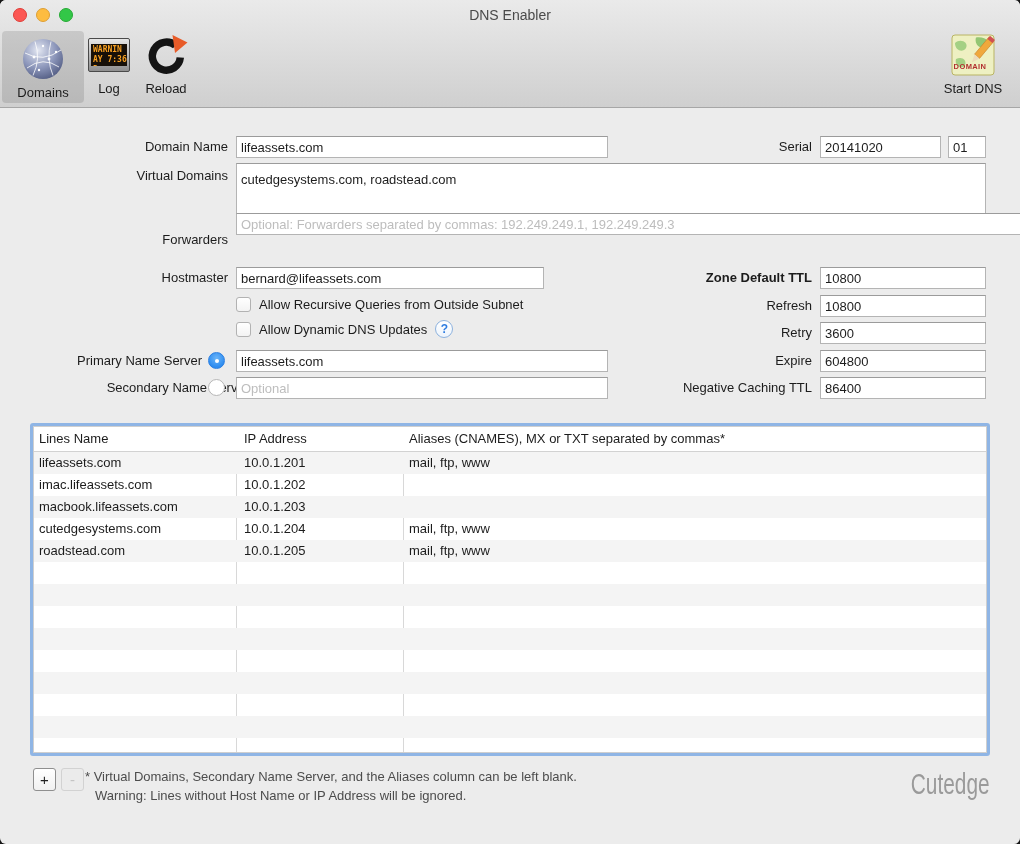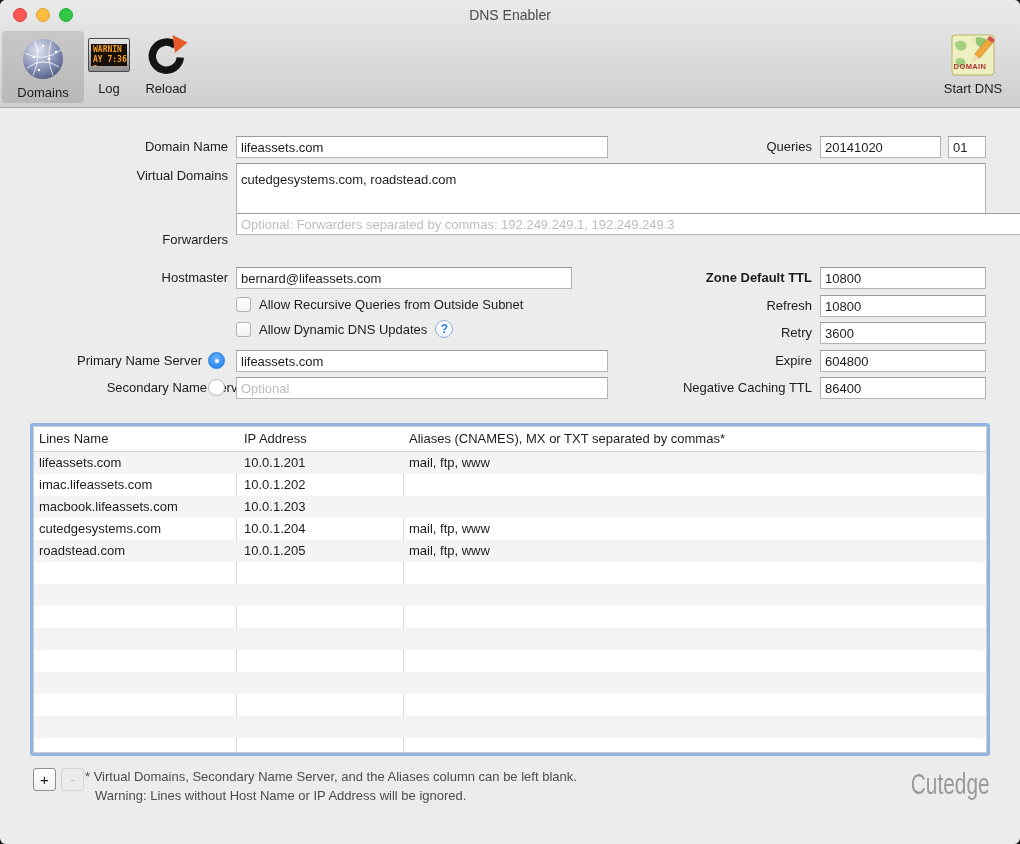--- a/index.html
+++ b/index.html
@@ -152,32 +152,32 @@
           <text x="19" y="35" font-size="7.5" font-weight="bold" fill="#b23030" text-anchor="middle" letter-spacing="0.4">DOMAIN</text>
         </svg>
       </div>
       <div class="tb-lbl">Start DNS</div>
     </div>
   </div>
 
   <div class="lbl" style="left:0;width:228px;top:139px;">Domain Name</div>
   <input class="tf" style="left: 236px; top: 136px; width: 372px;" value="lifeassets.com">
 
-  <div class="lbl" style="left:640px;width:172px;top:139px;">Queries</div>
+  <div class="lbl" style="left:640px;width:172px;top:139px;">Serial</div>
   <input class="tf" style="left: 820px; top: 136px; width: 121px;" value="20141020">
   <input class="tf" style="left: 948px; top: 136px; width: 38px;" value="01">
 
   <div class="lbl" style="left:0;width:228px;top:168px;">Virtual Domains</div>
   <textarea class="ta" style="left: 236px; top: 163px; width: 750px; height: 59px;">cutedgesystems.com, roadstead.com</textarea>
 
   <div class="lbl" style="left:0;width:228px;top:232px;">Forwarders</div>
   <input class="tf" style="left: 236px; top: 213px; width: 884px;" placeholder="Optional: Forwarders separated by commas: 192.249.249.1, 192.249.249.3">
 
   <div class="lbl" style="left:0;width:228px;top:270px;">Hostmaster</div>
-  <input class="tf" style="left: 236px; top: 267px; width: 336px;" value="bernard@lifeassets.com">
+  <input class="tf" style="left: 236px; top: 267px; width: 308px;" value="bernard@lifeassets.com">
 
   <div class="cbrow" style="left:236px;top:297px;">
     <span class="checkbox"></span>
     <span class="cb-lbl">Allow Recursive Queries from Outside Subnet</span>
   </div>
   <div class="cbrow" style="left:236px;top:320px;">
     <span class="checkbox"></span>
     <span class="cb-lbl">Allow Dynamic DNS Updates</span>
     <span class="help">?</span>
   </div>

